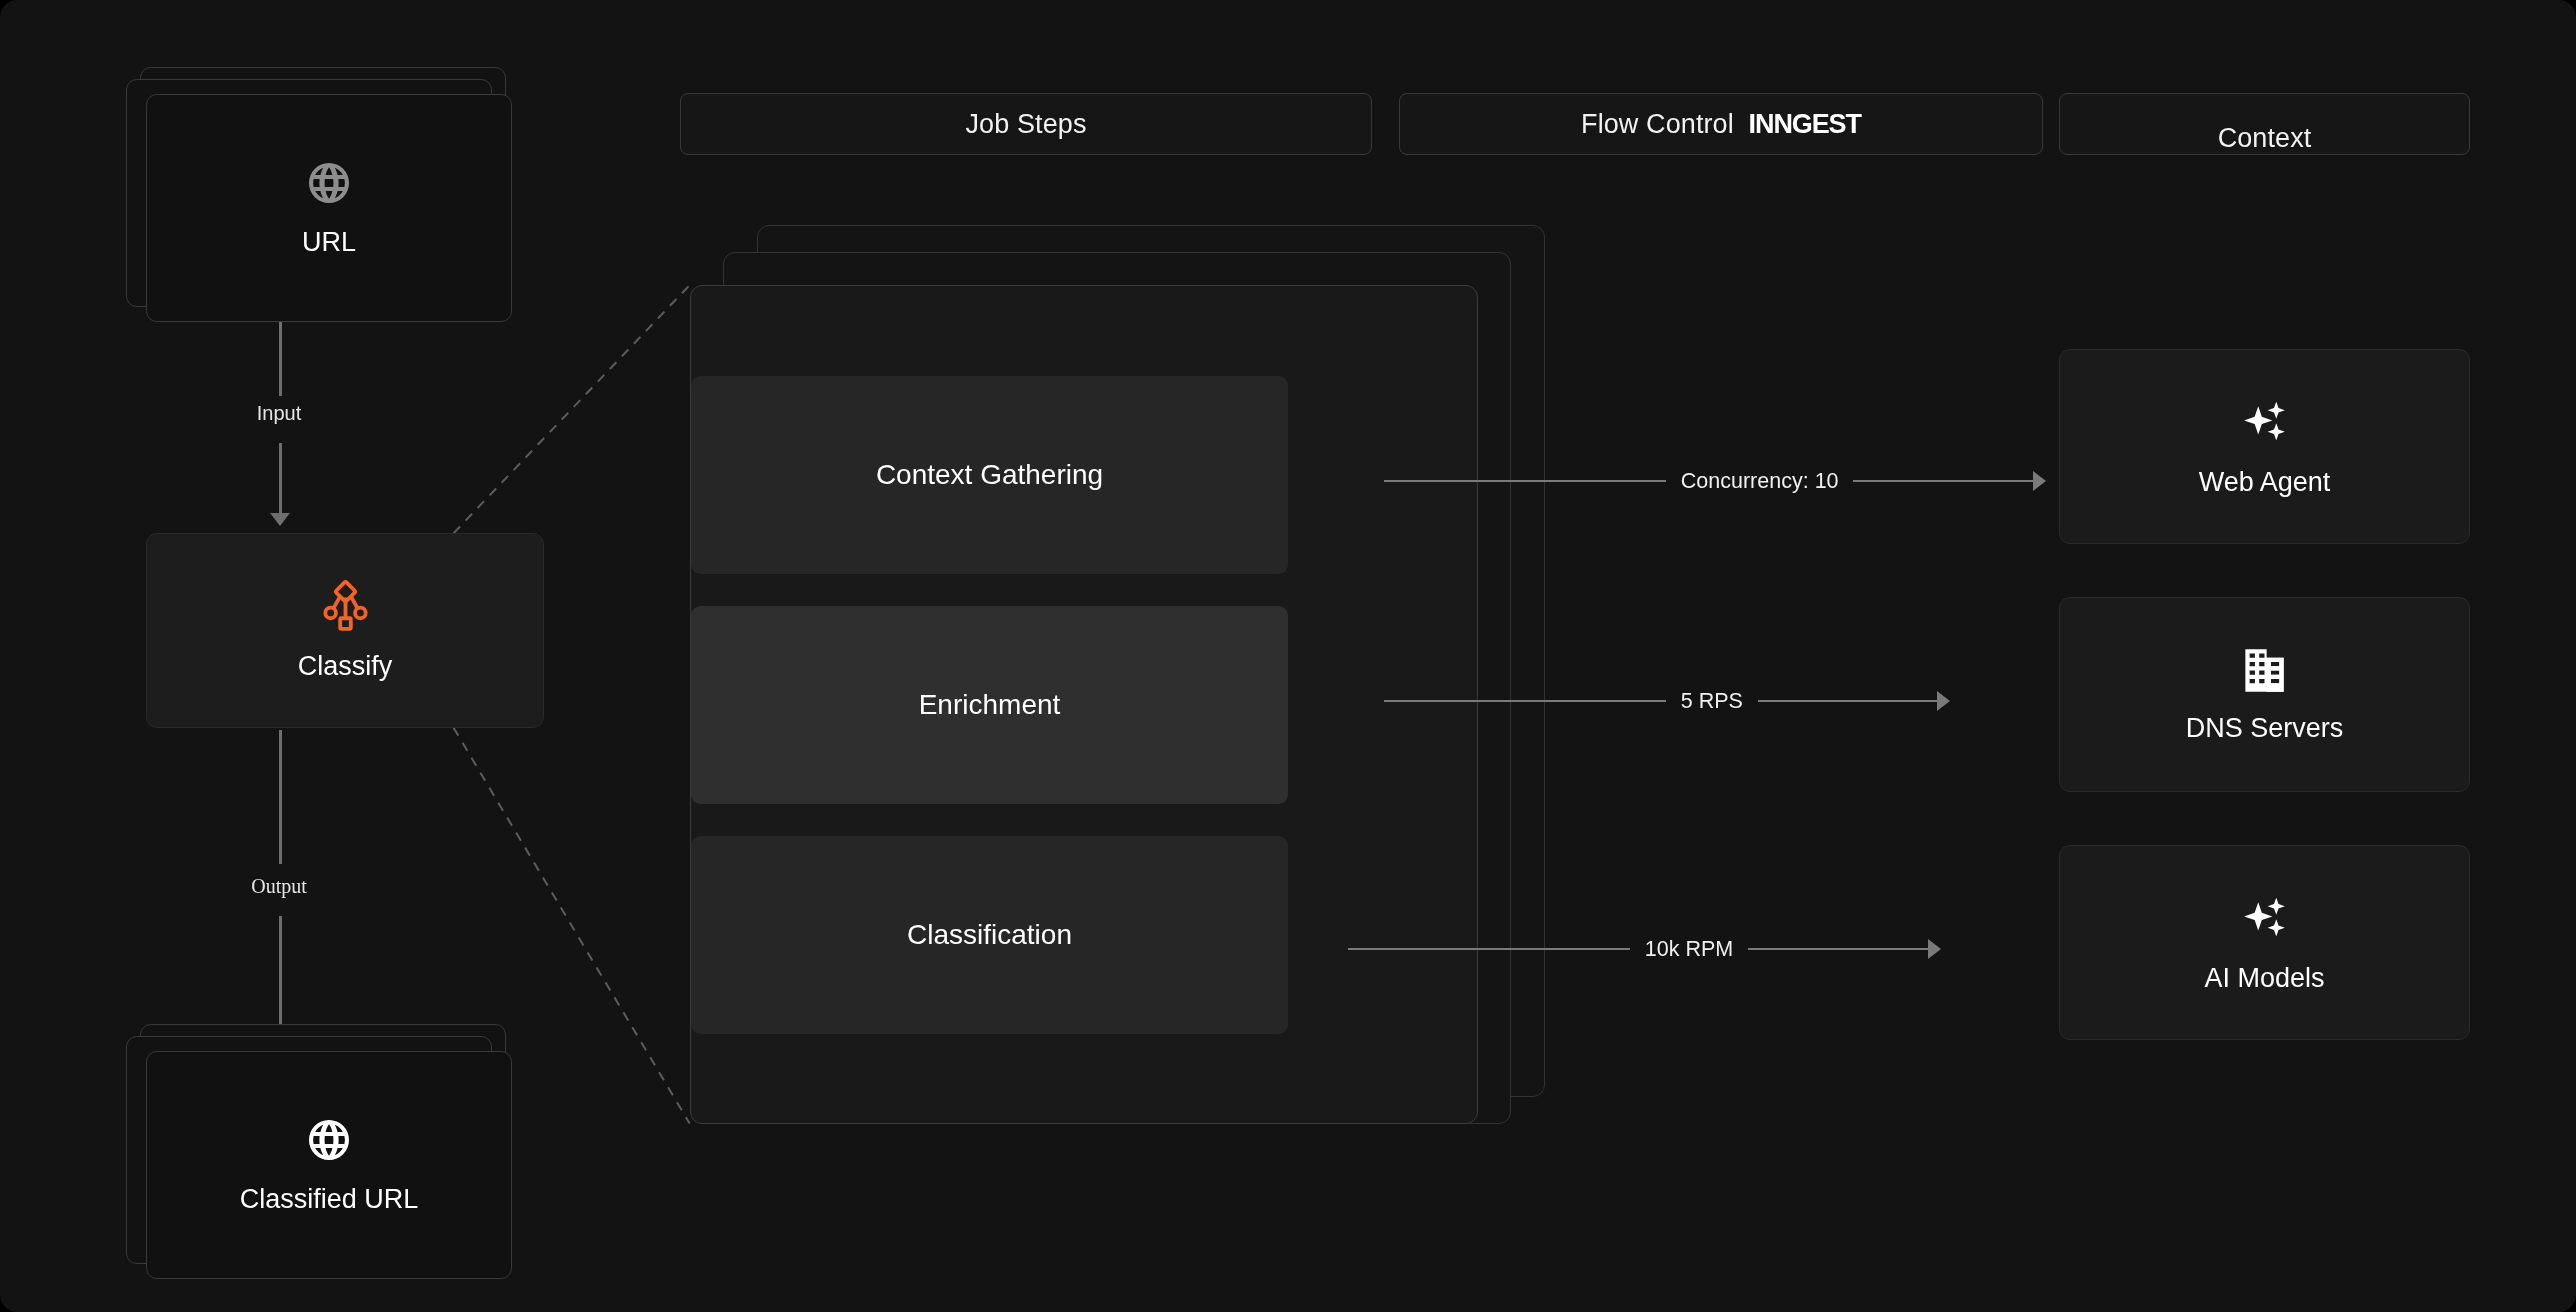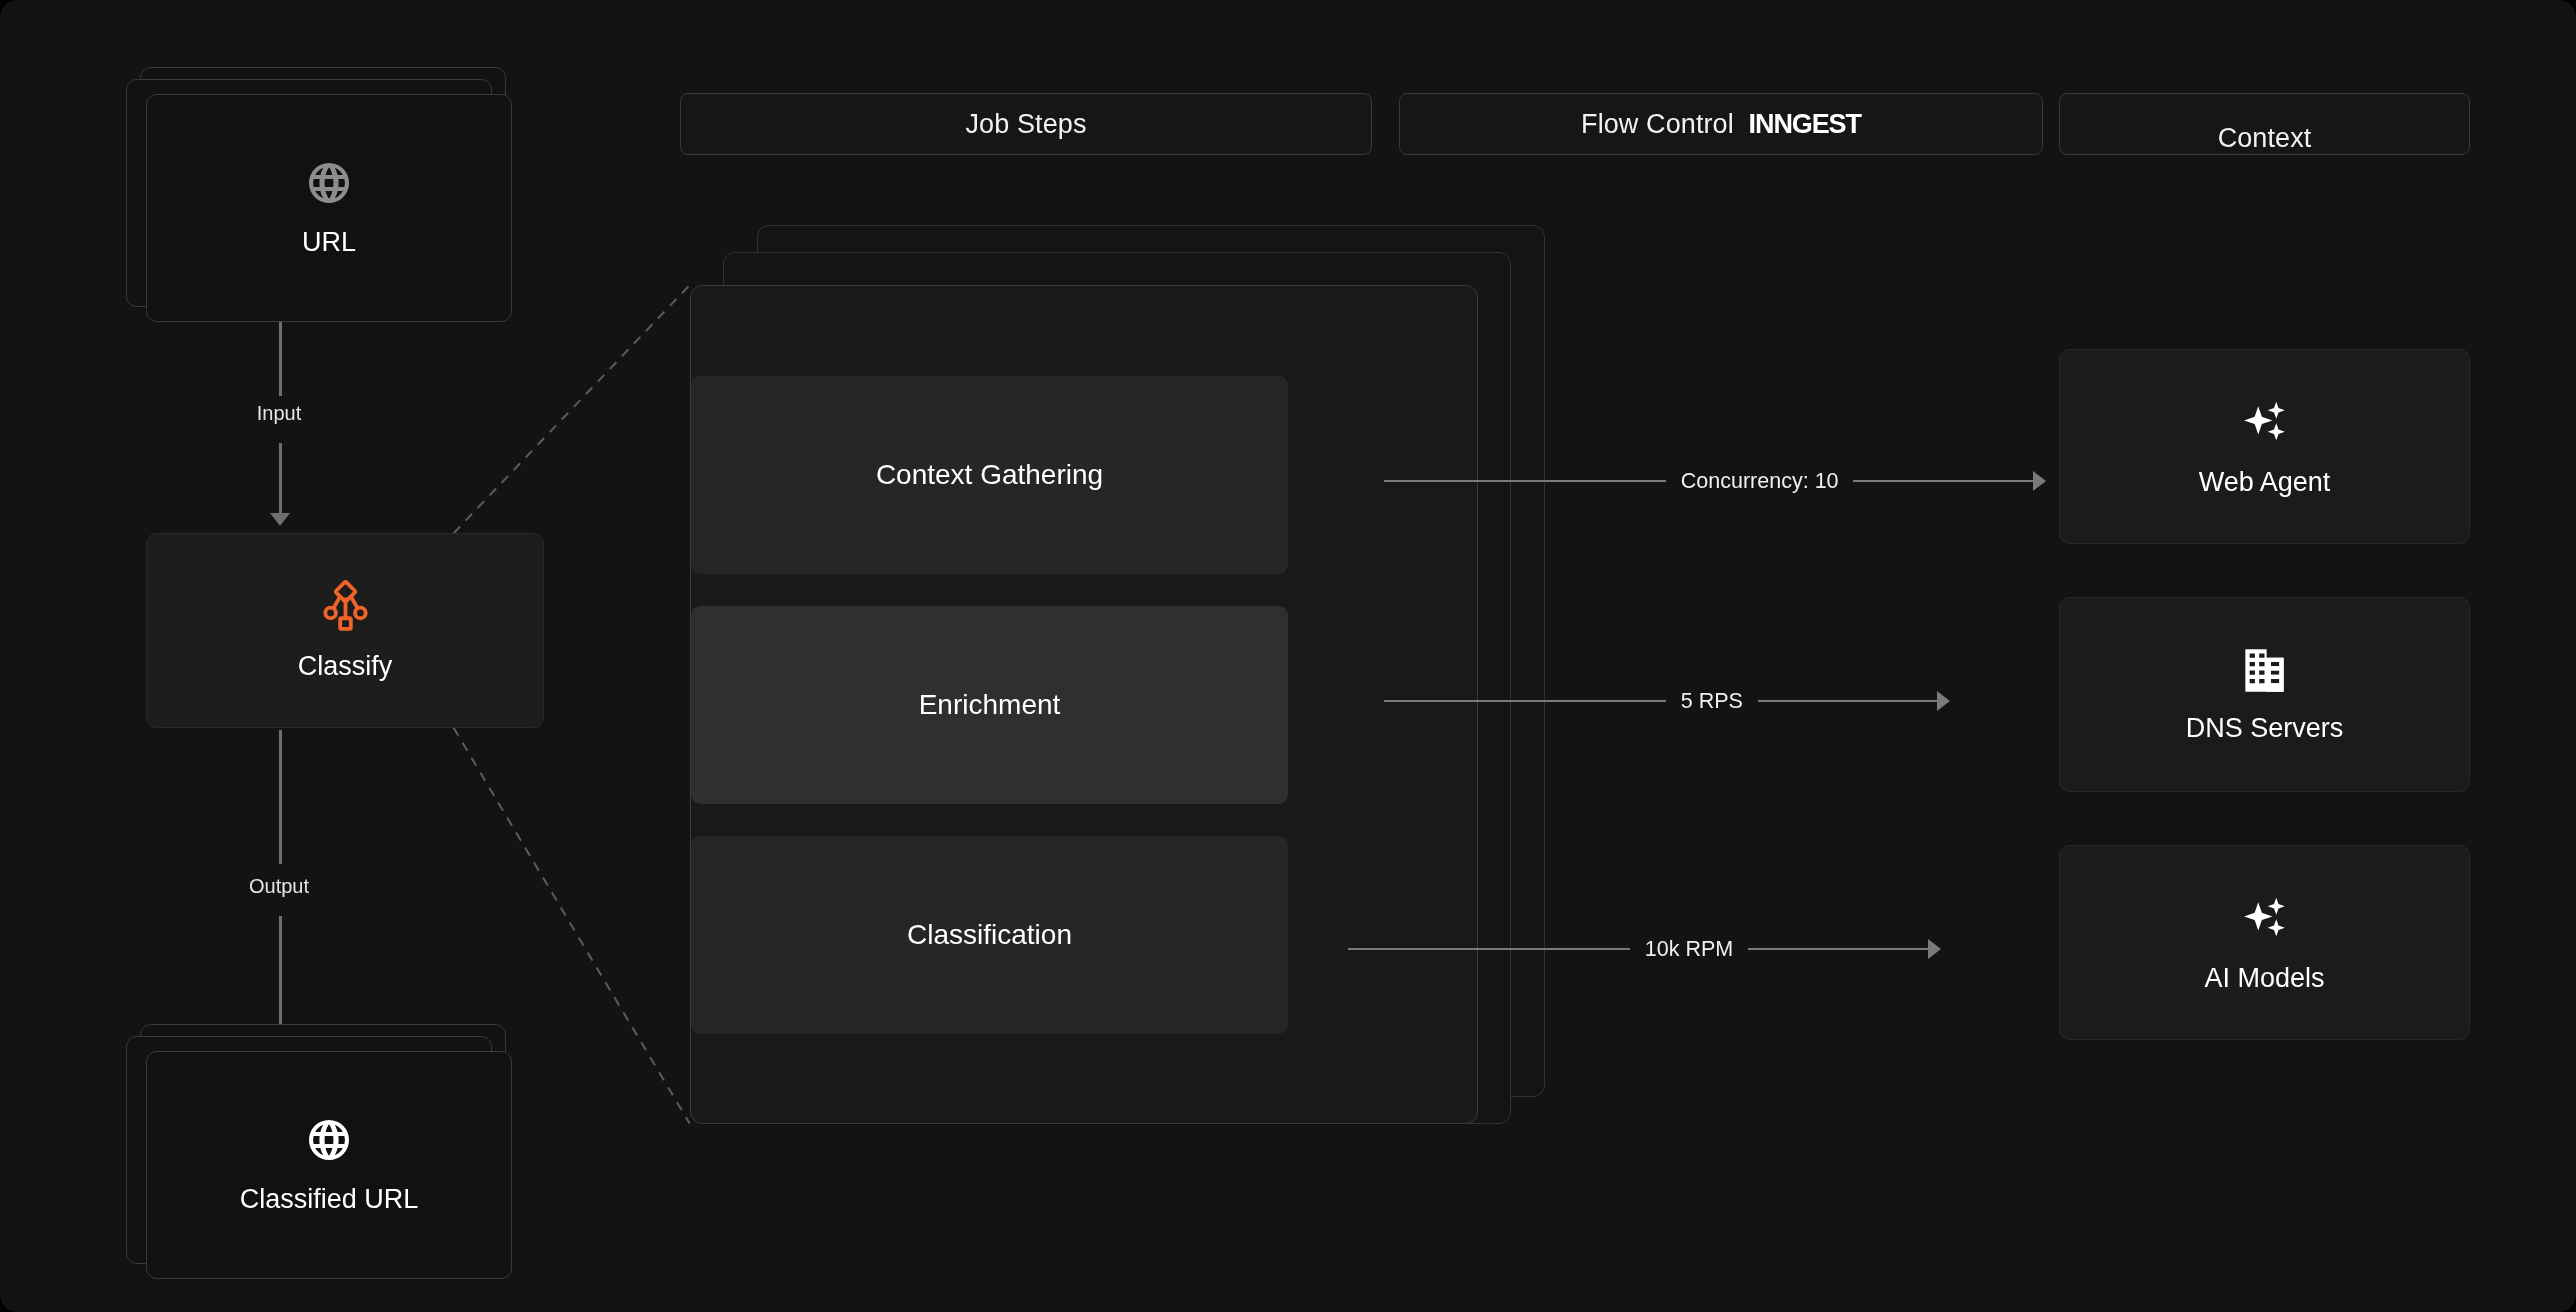--- a/index.html
+++ b/index.html
@@ -111,21 +111,21 @@
     text-align: center;
     white-space: nowrap;
   }
 
   #vline-in-a   { left: 279px; top: 322px;  height: 74px; }
   #lbl-input    { left: 212px; top: 402px;  width: 134px; }
   #vline-in-b   { left: 279px; top: 443px;  height: 74px; }
   #varrow-in    { left: 270px; top: 513px; }
 
   #vline-out-a  { left: 279px; top: 730px; height: 134px; }
-  #lbl-output   { left: 212px; top: 875px; width: 134px; }
+  #lbl-output   { left: 212px; top: 875px; width: 134px; font-family: Liberation Serif, serif; }
   #vline-out-b  { left: 279px; top: 916px; height: 114px; }
   #varrow-out   { left: 270px; top: 1026px; }
 
   
   .dash-svg {
     position: absolute;
     left: 0; top: 0;
     width: 2576px; height: 1312px;
     pointer-events: none;
   }

